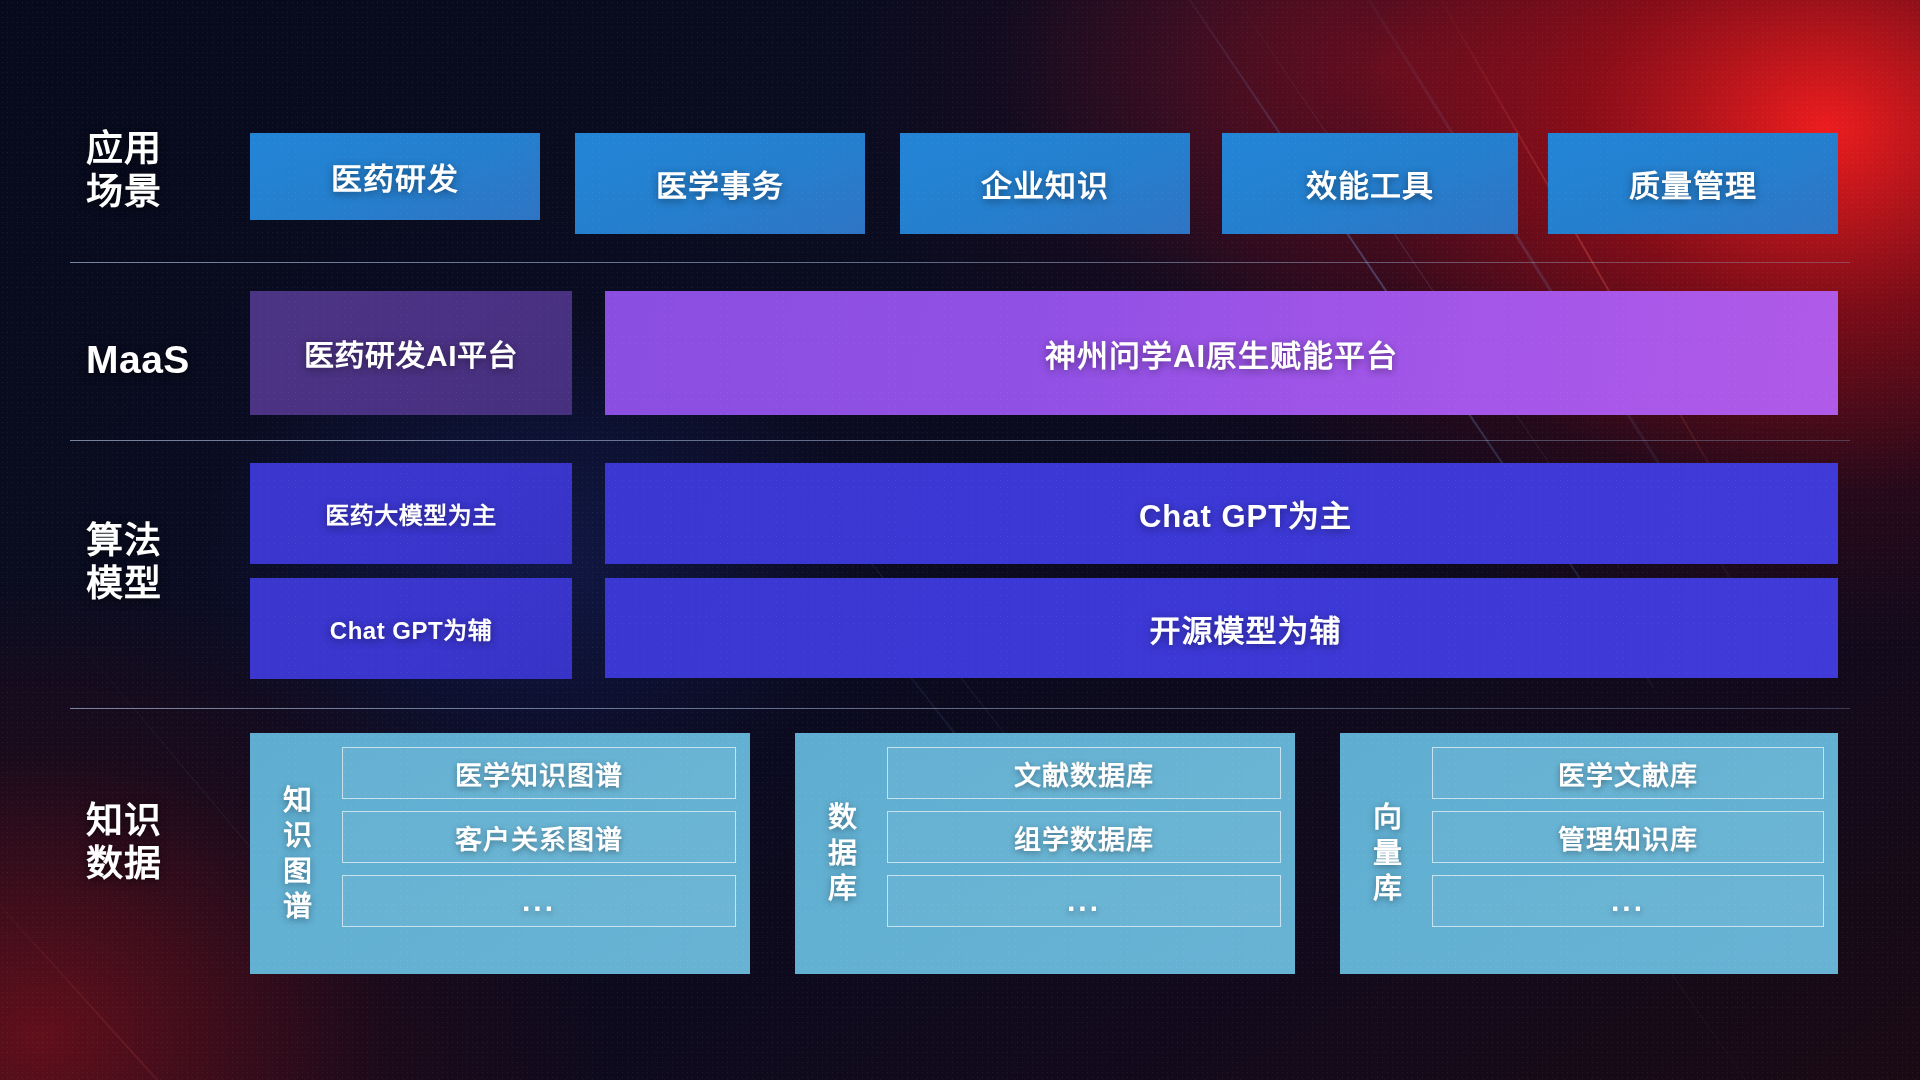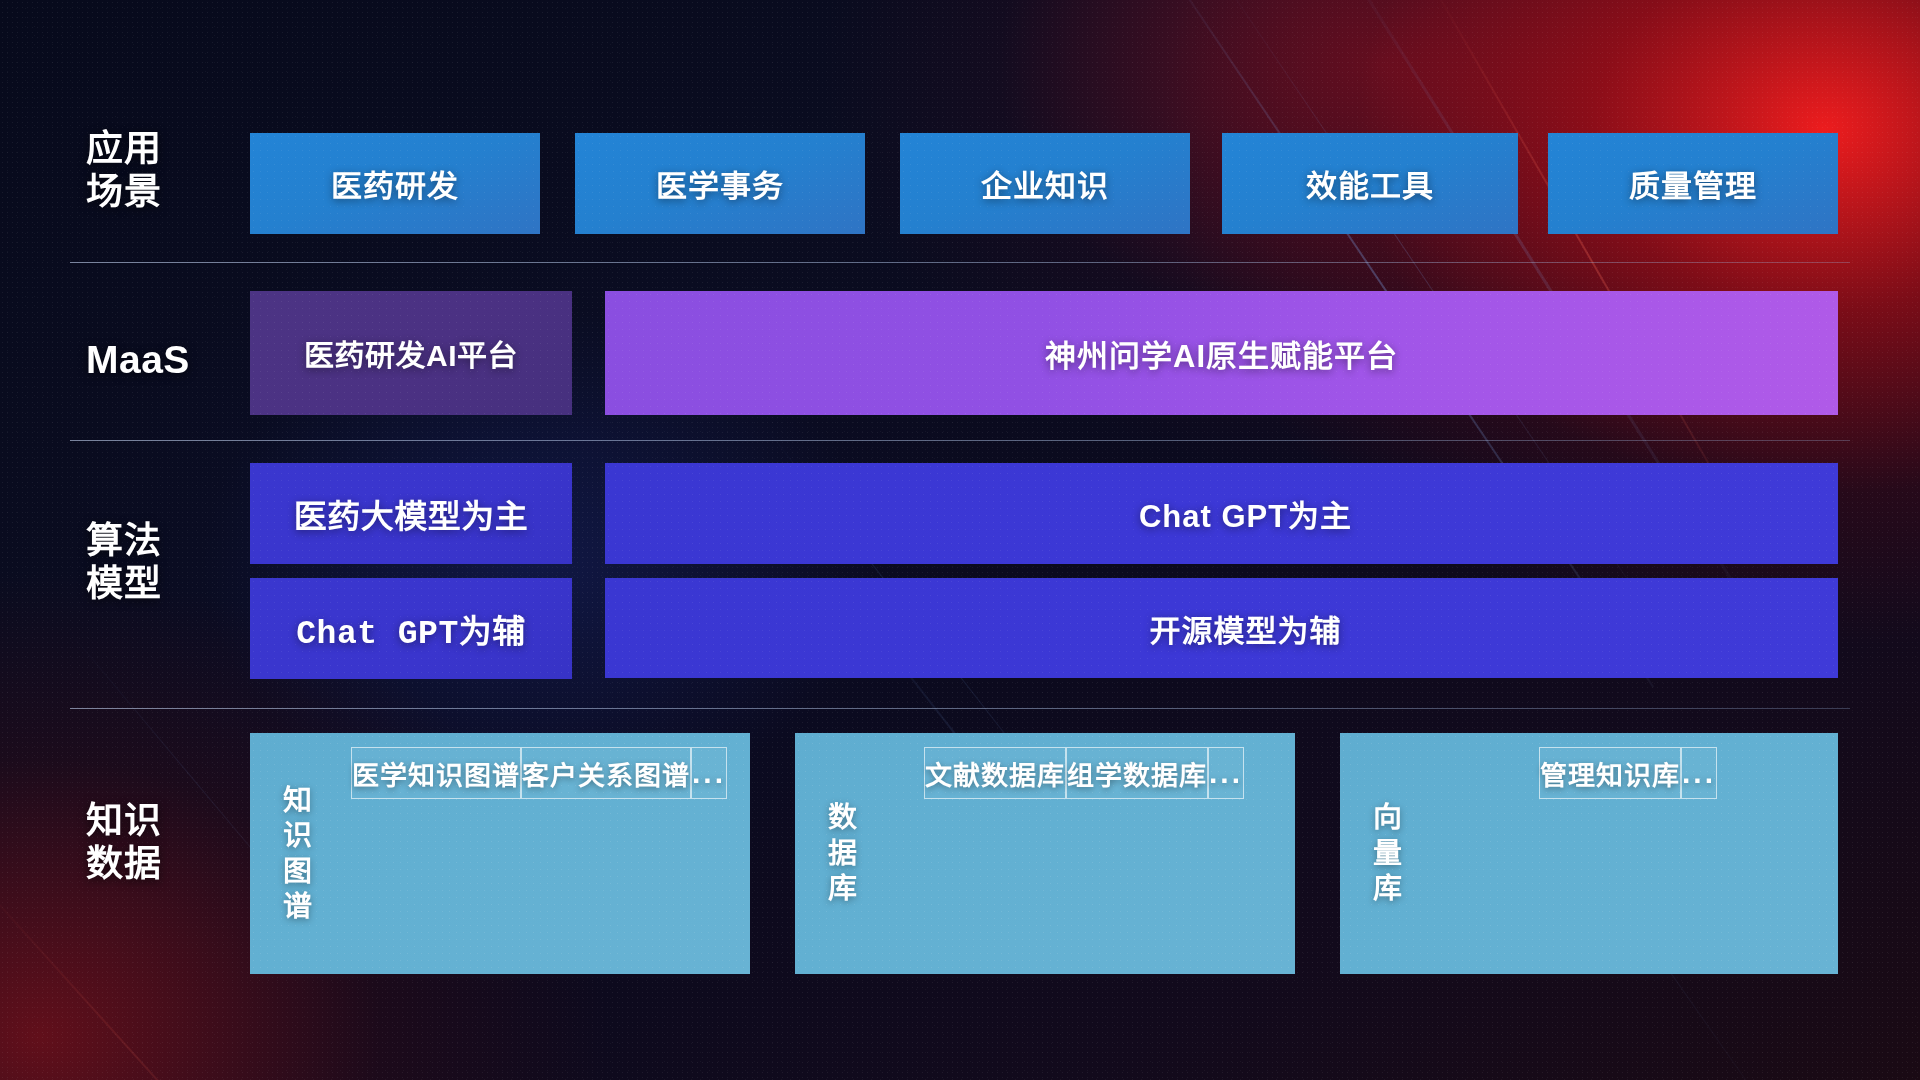--- a/index.html
+++ b/index.html
@@ -105,23 +105,22 @@
     letter-spacing: 0.5px;
   }
   .maas-right {
     background: linear-gradient(100deg, #8a4ee0 0%, #9150e4 35%, #a055e8 62%, #b05ae8 100%);
     font-size: 31px;
     letter-spacing: 1px;
   }
 
   .algo-left {
     background: linear-gradient(140deg, #3a37cf 0%, #3a35cd 60%, #3733c6 100%);
-    font-size: 33px;
+    font-size: 24px;
     letter-spacing: 0.5px;
-    font-family: Liberation Mono, monospace;
   }
   .algo-right {
     background: linear-gradient(110deg, #3a37d2 0%, #3c38d6 45%, #3f3ad8 100%);
     font-size: 31px;
     letter-spacing: 1px;
     padding-left: 48px;
   }
 
   
   .kpanel {
@@ -155,22 +154,22 @@
     letter-spacing: 1px;
     text-align: center;
     white-space: pre-line;
     text-shadow: 0 2px 7px rgba(0,0,0,0.35);
   }
 
   .kpanel-items {
     position: relative; z-index: 2;
     flex: 1 1 auto;
     display: flex;
-    flex-direction: row;
-    justify-content: center;
+    flex-direction: column;
+    gap: 12px;
     padding-left: 8px;
   }
 
   .kitem {
     height: 52px;
     border: 1px solid rgba(255,255,255,0.62);
     display: flex;
     align-items: center;
     justify-content: center;
     color: #ffffff;
@@ -199,21 +198,21 @@
     <div class="streak" style="left:1480px; top:700px; width:520px; height:1px; transform:rotate(55deg); opacity:.30;"></div>
   </div>
 
   <div class="noise"></div>
 
   <div id="content">
 
     <div class="row-label cn" style="top:128px;">应用
 场景</div>
 
-    <div class="box app-box" style="left:250px; top:133px; width:290px; height:101px;text-align:center;">
+    <div class="box app-box" style="left:250px; top:133px; width:290px; height:87px;text-align:center;">
       <span>医药研发</span>
     </div>
     <div class="box app-box" style="left:575px; top:133px; width:290px; height:101px;align-items:center;">
       <span>医学事务</span>
     </div>
     <div class="box app-box" style="left:900px; top:133px; width:290px; height:101px;">
       <span>企业知识</span>
     </div>
     <div class="box app-box" style="left:1222px; top:133px; width:296px; height:101px;">
       <span>效能工具</span>
@@ -278,19 +277,20 @@
         <div class="kitem">组学数据库</div>
         <div class="kitem ellipsis">...</div>
       </div>
     </div>
 
     <div class="kpanel" style="left:1340px; top:733px; width:498px; height:241px;">
       <div class="kpanel-title">向
 量
 库</div>
       <div class="kpanel-items">
+        <div class="kitem">医学文献库</div>
         <div class="kitem">管理知识库</div>
         <div class="kitem ellipsis">...</div>
       </div>
     </div>
 
   </div>
 </div>
 
 </body></html>

